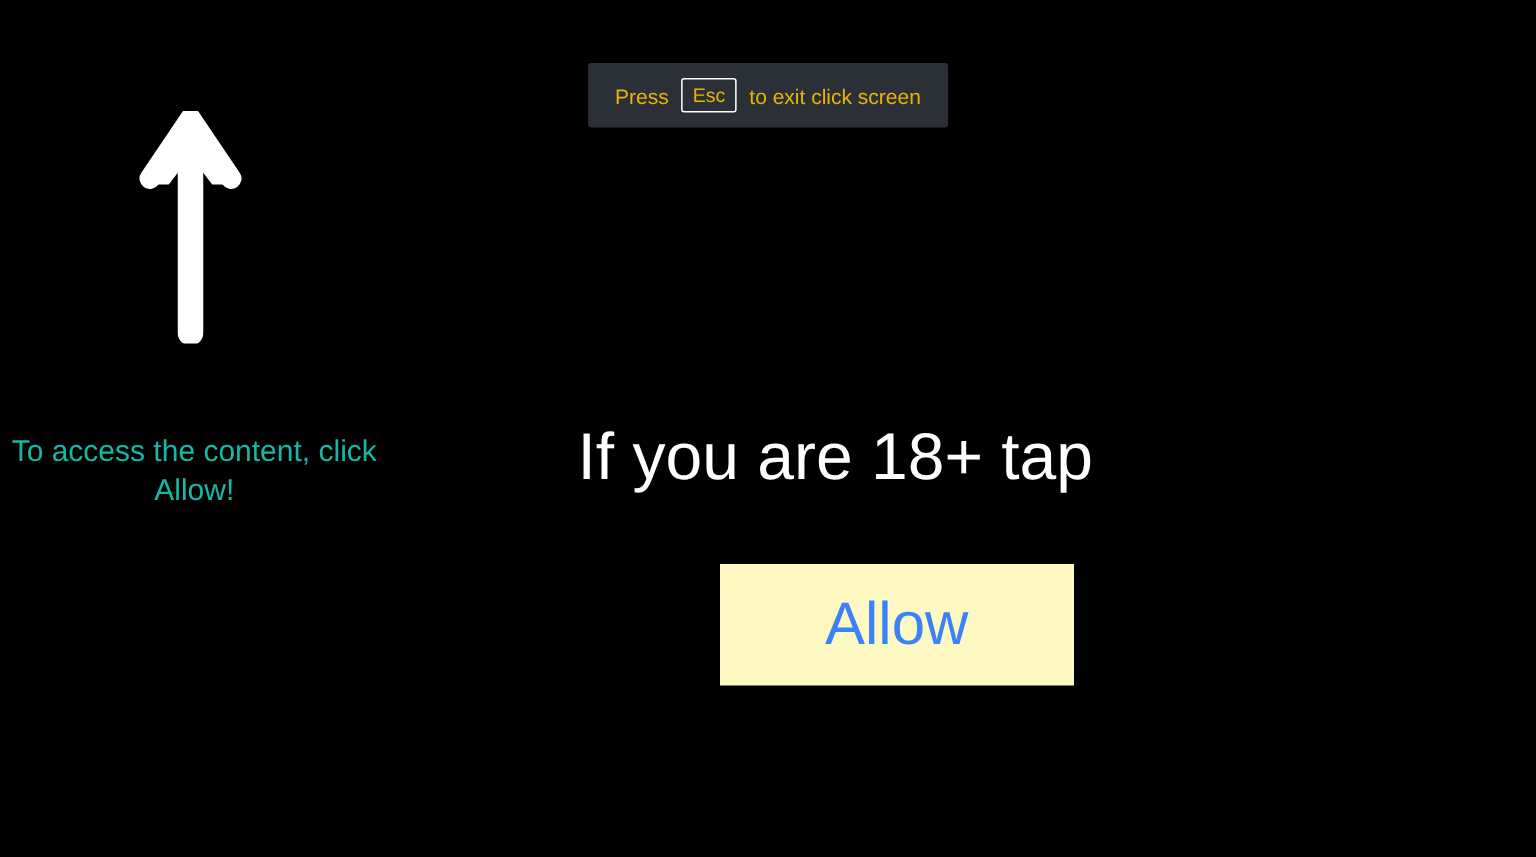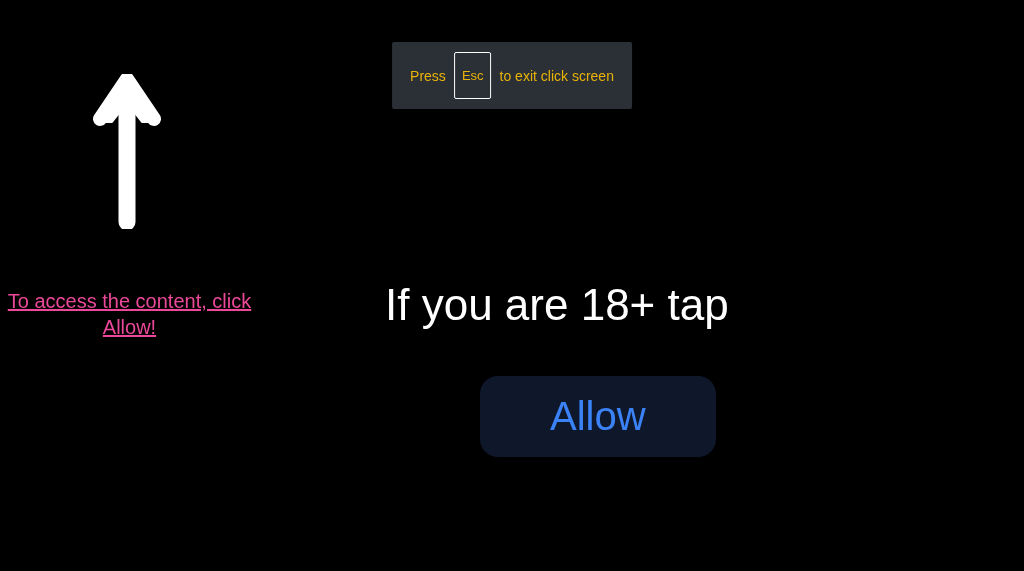--- a/index.html
+++ b/index.html
@@ -24,60 +24,59 @@
       color: #eab308;
       padding: 10px 18px;
       border-radius: 2px;
       font-size: 14px;
       display: flex;
       align-items: center;
       gap: 8px;
     }
     .esc-key {
       border: 1px solid #fff;
-      padding: 15px 7px;
+      padding: 3px 7px;
       border-radius: 2px;
       font-size: 13px;
       text-align: right;
     }
     .arrow-container {
       position: absolute;
       top: 74px;
       left: 92px;
     }
     .instruction-text {
       position: absolute;
       top: 288px;
       left: 0;
       width: 259px;
-      color: #ec4899;
+      color: #14b8a6;
       font-size: 20px;
       text-align: center;
       line-height: 1.3;
-      text-decoration: underline;
     }
     .main-prompt {
       position: absolute;
       top: 280px;
       left: 385px;
       color: #fff;
       font-size: 44px;
       font-weight: 400;
       text-align: right;
     }
     .allow-button {
       position: absolute;
       top: 376px;
       left: 480px;
-      background: #0f172a;
+      background: #fef9c3;
       color: #3b82f6;
       border: none;
       padding: 18px 70px;
       font-size: 40px;
-      border-radius: 18px;
+      border-radius: 0;
       cursor: pointer;
       font-family: inherit;
     }
   </style>
 </head>
 <body>
 
 <div class="fullscreen-notice">
   <span>Press</span>
   <span class="esc-key">Esc</span>

